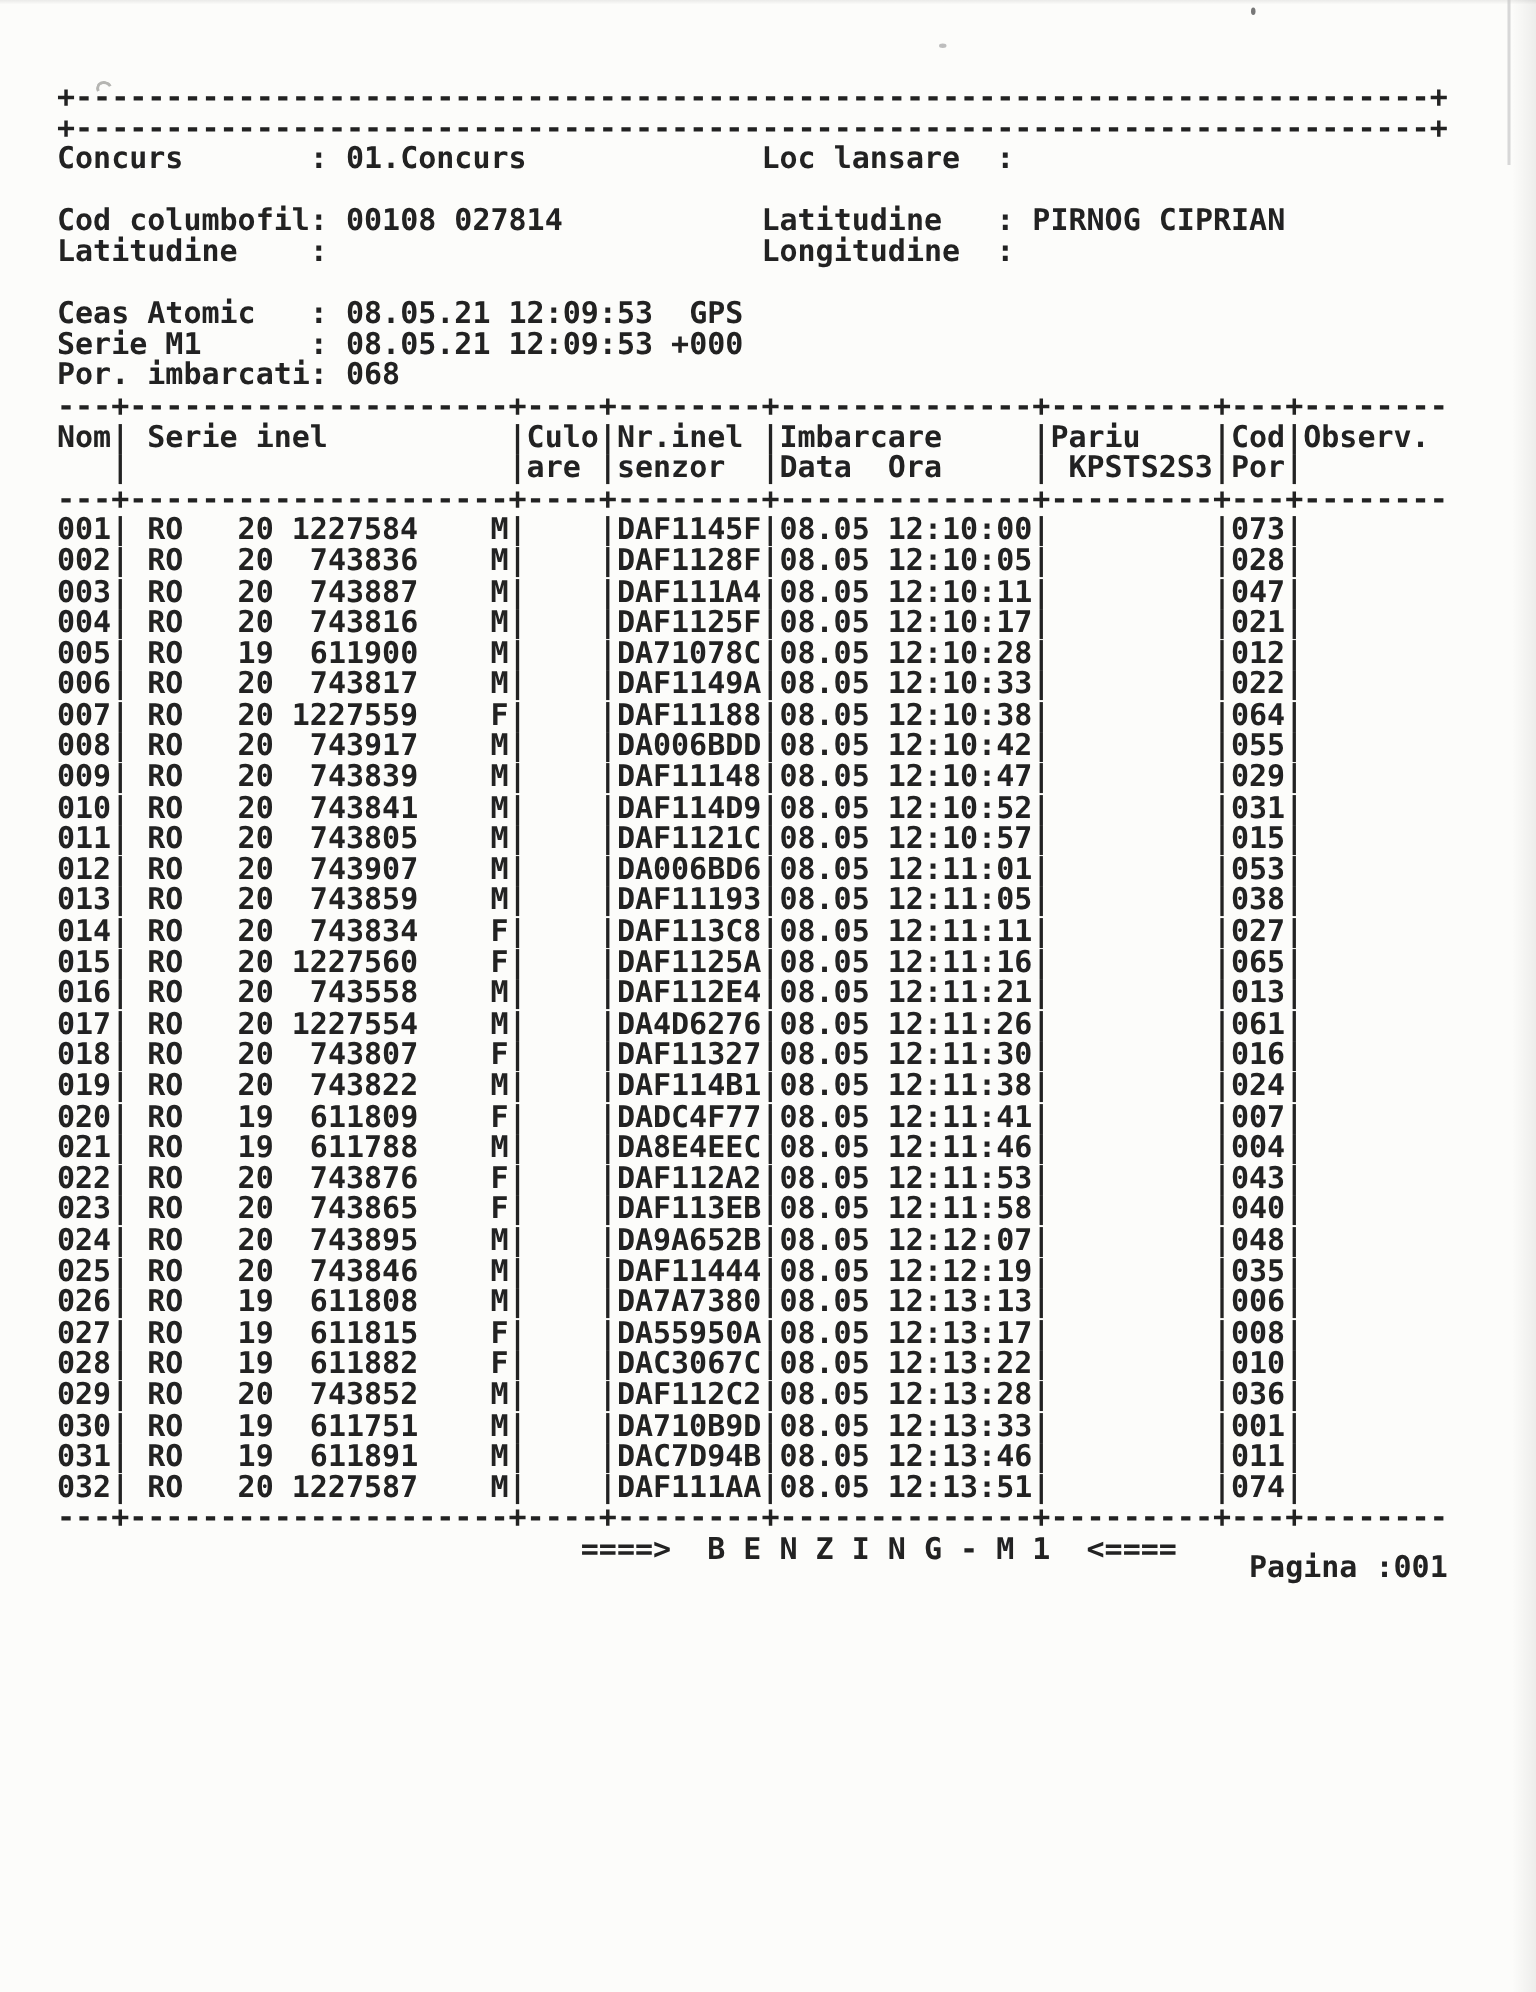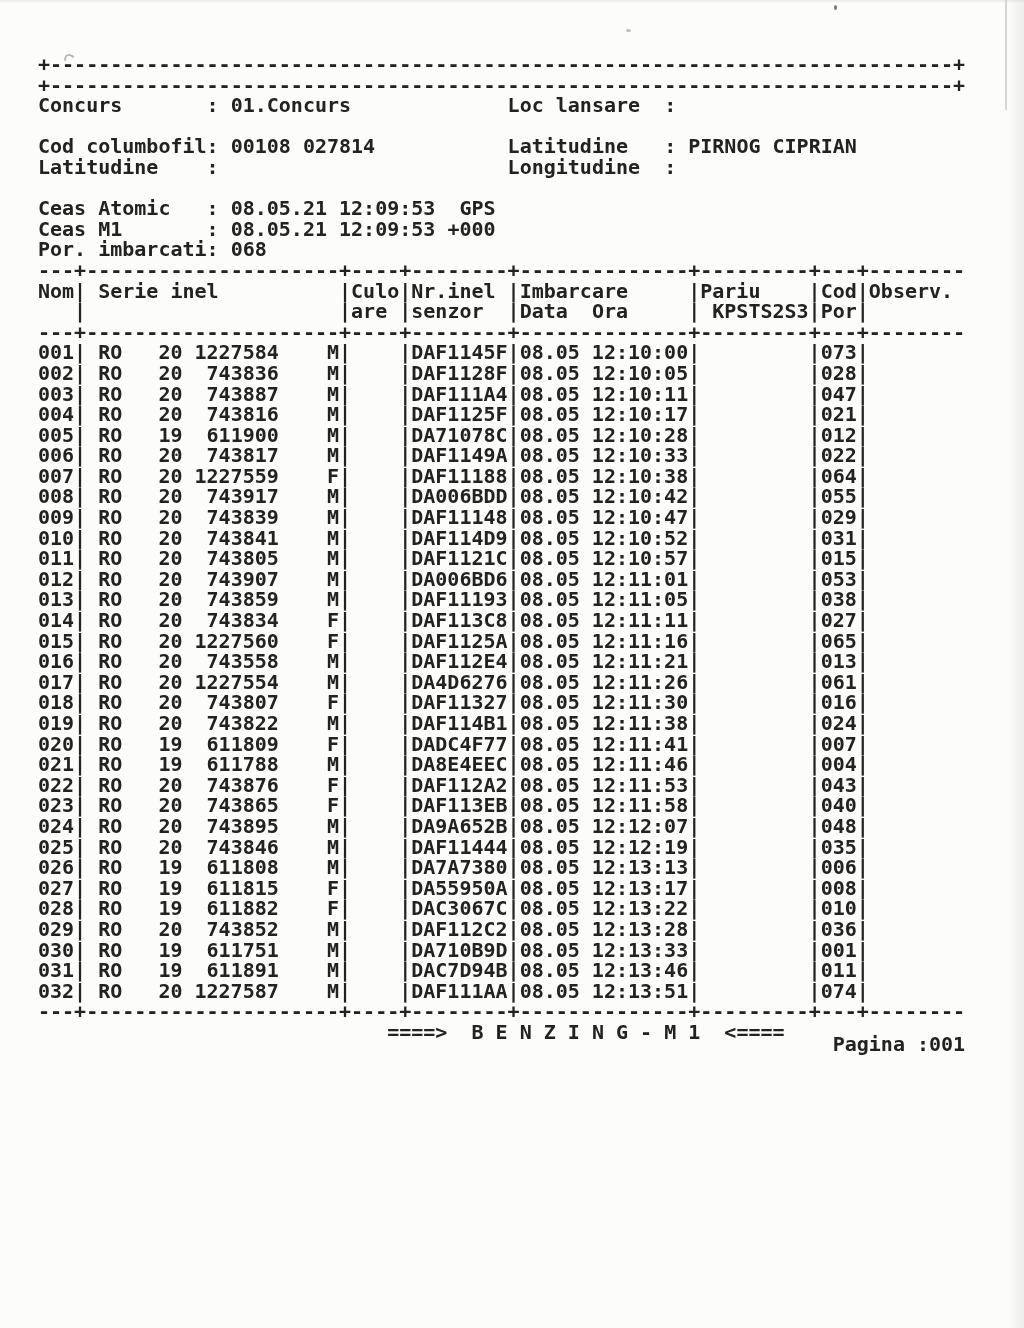--- a/index.html
+++ b/index.html
@@ -57,21 +57,21 @@
     <div class="line"></div>
 
     <div class="line"><span class="c w14">Cod columbofil</span><span class="c">: </span><span class="c">00108 027814</span><span class="rcol"><span class="c w13">Latitudine</span><span class="c">: </span><span class="c">PIRNOG CIPRIAN</span></span></div>
 
     <div class="line"><span class="c w14">Latitudine</span><span class="c">: </span><span class="c"></span><span class="rcol"><span class="c w13">Longitudine</span><span class="c">: </span><span class="c"></span></span></div>
 
     <div class="line"></div>
 
     <div class="line"><span class="c w14">Ceas Atomic</span><span class="c">: </span><span class="c">08.05.21 12:09:53  GPS</span></div>
 
-    <div class="line"><span class="c w14">Ceas M1</span><span class="c">: </span><span class="c">08.05.21 12:09:53 +000</span></div>
+    <div class="line"><span class="c w14">Serie M1</span><span class="c">: </span><span class="c">08.05.21 12:09:53 +000</span></div>
 
 
     <div class="line"><span class="c w14">Por. imbarcati</span><span class="c">: </span><span class="c">068</span></div>
 
     <div class="line"><span class="c">---+---------------------+----+--------+--------------+---------+---+--------</span></div>
 
     <div class="line"><span class="c w3">Nom</span><span class="c">|</span><span class="c w21 pl1">Serie inel</span><span class="c">|</span><span class="c w4">Culo</span><span class="c">|</span><span class="c w8">Nr.inel</span><span class="c">|</span><span class="c w14">Imbarcare</span><span class="c">|</span><span class="c w9">Pariu</span><span class="c">|</span><span class="c w3">Cod</span><span class="c">|</span><span class="c w8">Observ.</span></div>
 
     <div class="line"><span class="c w3"></span><span class="c">|</span><span class="c w21"></span><span class="c">|</span><span class="c w4">are</span><span class="c">|</span><span class="c w8">senzor</span><span class="c">|</span><span class="c w5">Data</span><span class="c w1"></span><span class="c w8">Ora</span><span class="c">|</span><span class="c w9 pl1">KPSTS2S3</span><span class="c">|</span><span class="c w3">Por</span><span class="c">|</span></div>
 

